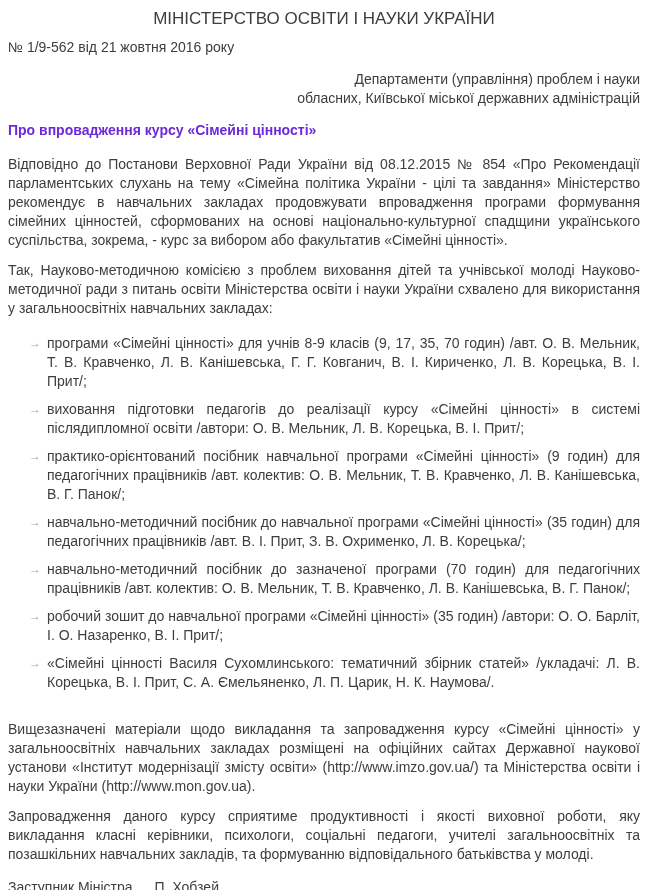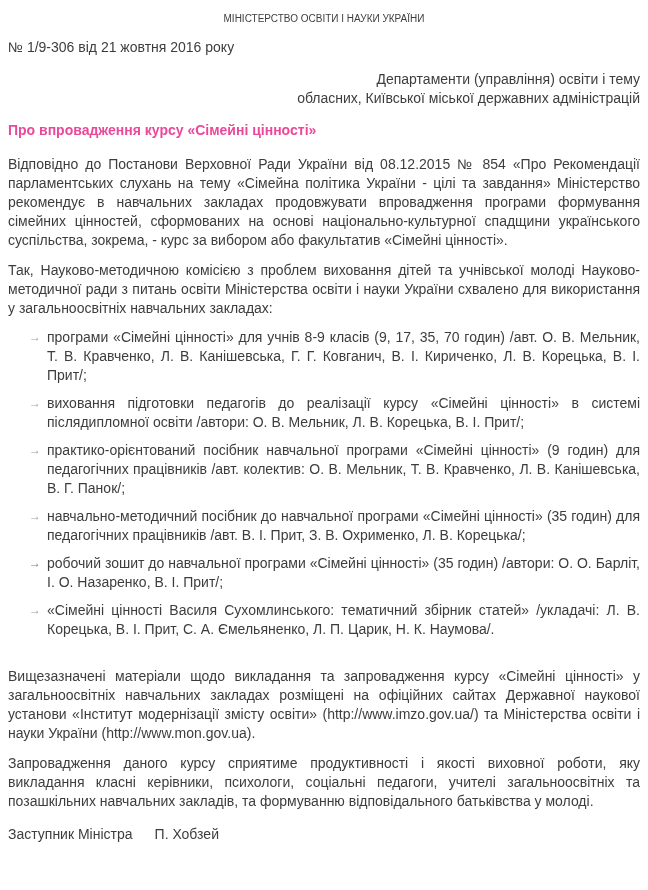--- a/index.html
+++ b/index.html
@@ -14,41 +14,41 @@
     font-size: 14px;
     line-height: 19px;
     color: #3d3d3d;
     overflow: hidden;
   }
   .doc {
     padding: 9px 8px 0 8px;
   }
   .ministry-title {
     text-align: center;
-    font-size: 10px;
+    font-size: 17px;
     margin: 0 0 10px 0;
   }
   .doc-number {
     margin: 0 0 13px 0;
   }
   .recipients {
     text-align: right;
     margin: 0 0 13px 0;
   }
   .subject {
     font-weight: bold;
-    color: #ec4899;
+    color: #6d28d9;
     margin: 0 0 15px 0;
   }
   p.para {
     text-align: justify;
     margin: 0 0 11px 0;
   }
   p.para-approval {
-    margin-bottom: 10px;
+    margin-bottom: 16px;
   }
   .materials {
     margin: 0 0 5px 0;
   }
   .material-item {
     position: relative;
     padding-left: 39px;
     text-align: justify;
     margin: 0 0 9px 0;
   }
@@ -70,24 +70,24 @@
     margin-left: 22px;
   }
 </style>
 </head>
 <body>
 
 <div class="doc">
 
   <div class="ministry-title">МІНІСТЕРСТВО ОСВІТИ І НАУКИ УКРАЇНИ</div>
 
-  <div class="doc-number">№ 1/9-306 від 21 жовтня 2016 року</div>
+  <div class="doc-number">№ 1/9-562 від 21 жовтня 2016 року</div>
 
   <div class="recipients">
-    <div>Департаменти (управління) освіти і тему</div>
+    <div>Департаменти (управління) проблем і науки</div>
     <div>обласних, Київської міської державних адміністрацій</div>
   </div>
 
   <div class="subject">Про впровадження курсу «Сімейні цінності»</div>
 
   <p class="para">Відповідно до Постанови Верховної Ради України від 08.12.2015 № 854 «Про Рекомендації парламентських слухань на тему «Сімейна політика України - цілі та завдання» Міністерство рекомендує в навчальних закладах продовжувати впровадження програми формування сімейних цінностей, сформованих на основі національно-культурної спадщини українського суспільства, зокрема, - курс за вибором або факультатив «Сімейні цінності».</p>
 
   <p class="para para-approval">Так, Науково-методичною комісією з проблем виховання дітей та учнівської молоді Науково-методичної ради з питань освіти Міністерства освіти і науки України схвалено для використання у загальноосвітніх навчальних закладах:</p>
 
   <div class="materials">
@@ -102,20 +102,21 @@
     <div class="material-item">
       <span class="arrow-bullet">→</span>
       <span>практико-орієнтований посібник навчальної програми «Сімейні цінності» (9 годин) для педагогічних працівників /авт. колектив: О. В. Мельник, Т. В. Кравченко, Л. В. Канішевська, В. Г. Панок/;</span>
     </div>
     <div class="material-item">
       <span class="arrow-bullet">→</span>
       <span>навчально-методичний посібник до навчальної програми «Сімейні цінності» (35 годин) для педагогічних працівників /авт. В. І. Прит, З. В. Охрименко, Л. В. Корецька/;</span>
     </div>
     <div class="material-item">
       <span class="arrow-bullet">→</span>
+      <span>навчально-методичний посібник до зазначеної програми (70 годин) для педагогічних працівників /авт. колектив: О. В. Мельник, Т. В. Кравченко, Л. В. Канішевська, В. Г. Панок/;</span>
     </div>
     <div class="material-item">
       <span class="arrow-bullet">→</span>
       <span>робочий зошит до навчальної програми «Сімейні цінності» (35 годин) /автори: О. О. Барліт, І. О. Назаренко, В. І. Прит/;</span>
     </div>
     <div class="material-item">
       <span class="arrow-bullet">→</span>
       <span>«Сімейні цінності Василя Сухомлинського: тематичний збірник статей» /укладачі: Л. В. Корецька, В. І. Прит, С. А. Ємельяненко, Л. П. Царик, Н. К. Наумова/.</span>
     </div>
   </div>

